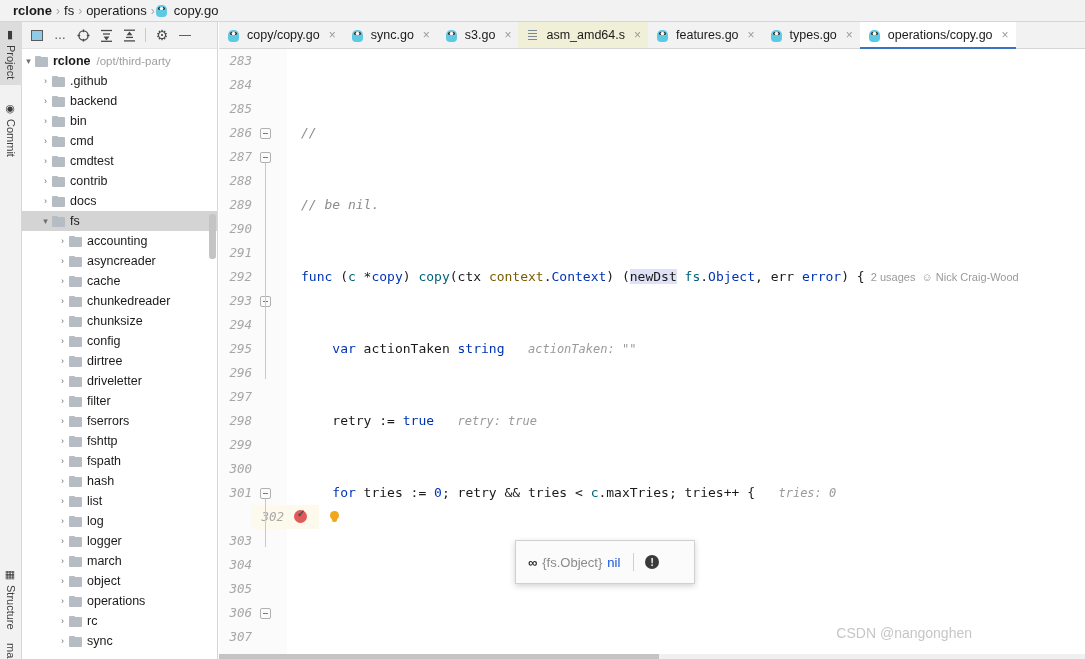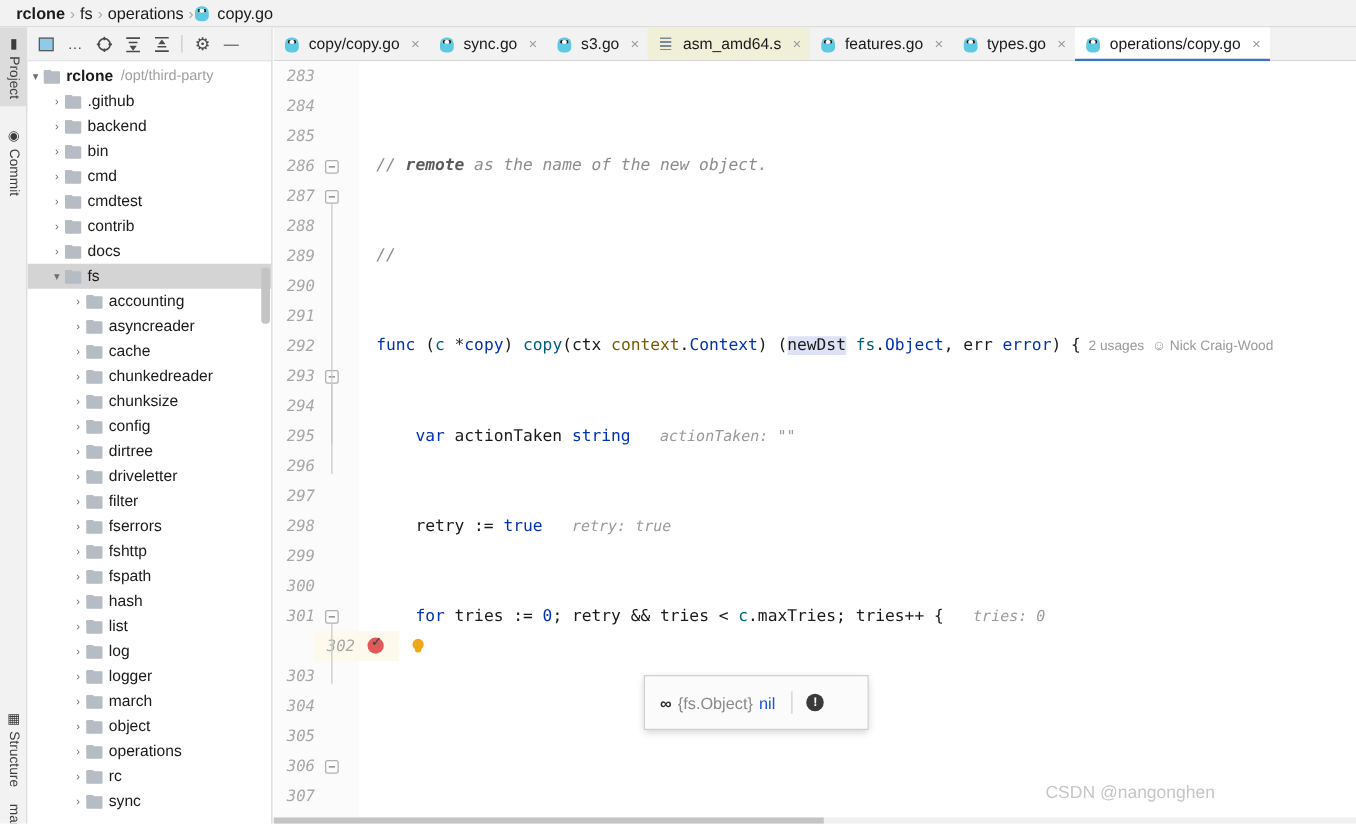--- a/index.html
+++ b/index.html
@@ -619,22 +619,22 @@
             <span class="lnum">307</span>
           </div>
           <div class="fold-line" style="top: 114px; height: 216px;"></div>
           <div class="fold-line" style="top: 258px; height: 48px;"></div>
           <div class="fold-line" style="top: 450px; height: 48px;"></div>
         </div>
     </div>
     <div class="code-area">
       <div class="code">
 
-        <div class="cline"><span class="cm">// <b>remote</b> as the name of the new object.</span></div>
         <div class="cline"><span class="cm">//</span></div>
+        <div class="cline"><span class="cm">// be nil.</span></div>
         <div class="cline"><span class="kw">func</span> (<span class="fn">c</span> *<span class="typ">copy</span>) <span class="fn">copy</span>(ctx <span class="pkg">context</span>.<span class="typ">Context</span>) (<span class="hl-blue">newDst</span> <span class="fn">fs</span>.<span class="typ">Object</span>, err <span class="typ">error</span>) {<span class="usages">&nbsp;&nbsp;2 usages</span><span class="author">&nbsp;&nbsp;☺&nbsp;</span><span class="author">Nick Craig-Wood</span></div>
         <div class="cline">    <span class="kw">var</span> actionTaken <span class="kw">string</span>&nbsp;&nbsp;&nbsp;<span class="hint">actionTaken: ""</span></div>
         <div class="cline">    retry := <span class="kw">true</span>&nbsp;&nbsp;&nbsp;<span class="hint">retry: true</span></div>
         <div class="cline">    <span class="kw">for</span> tries := <span class="num">0</span>; retry &amp;&amp; tries &lt; <span class="fn">c</span>.maxTries; tries++ {&nbsp;&nbsp;&nbsp;<span class="hint">tries: 0</span></div>
         
         
         
         
         
         

